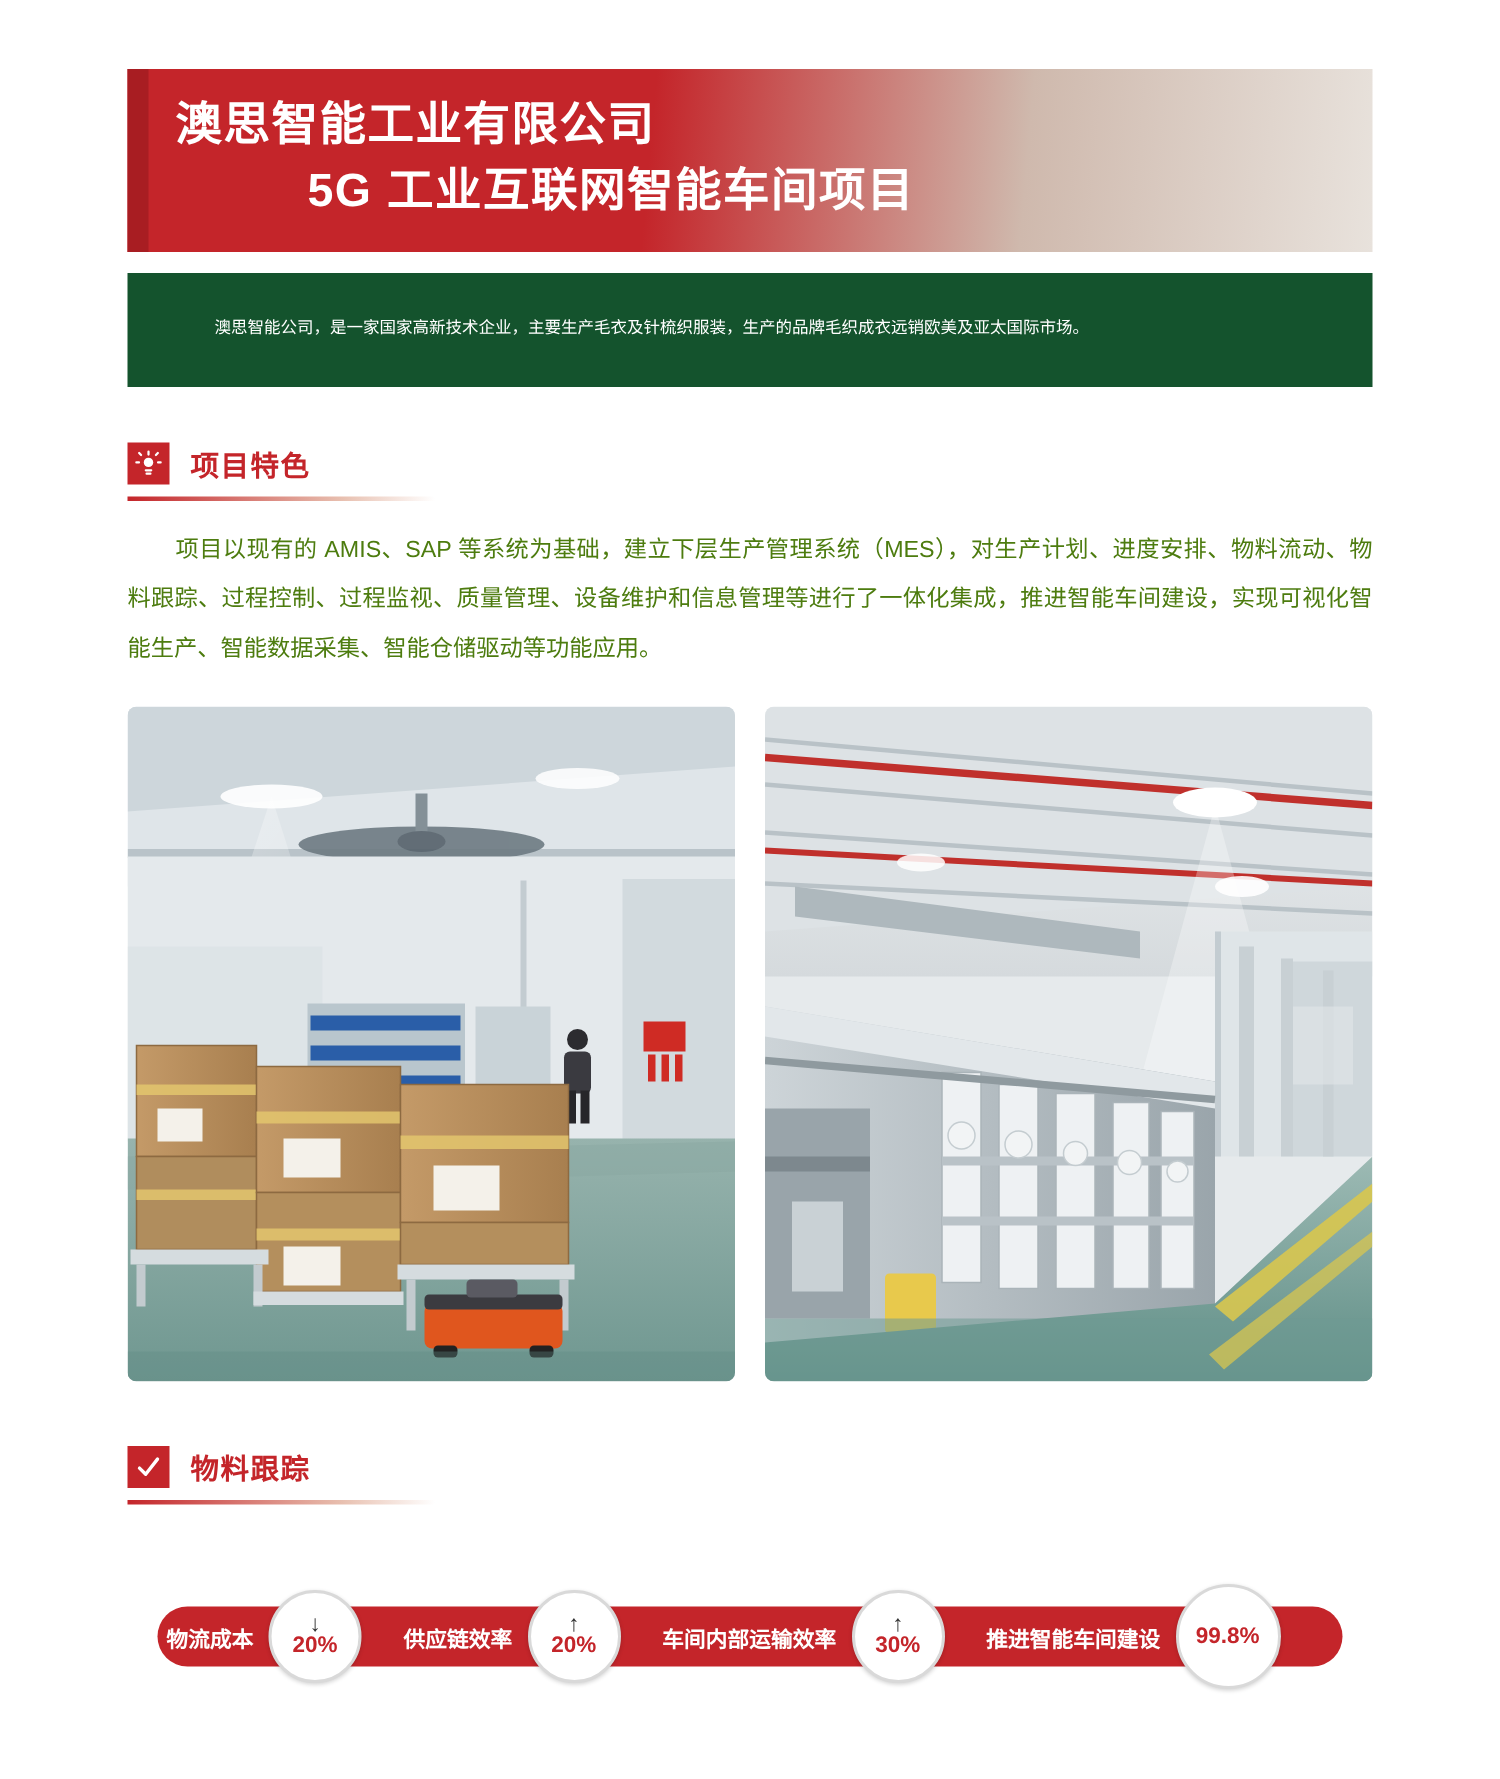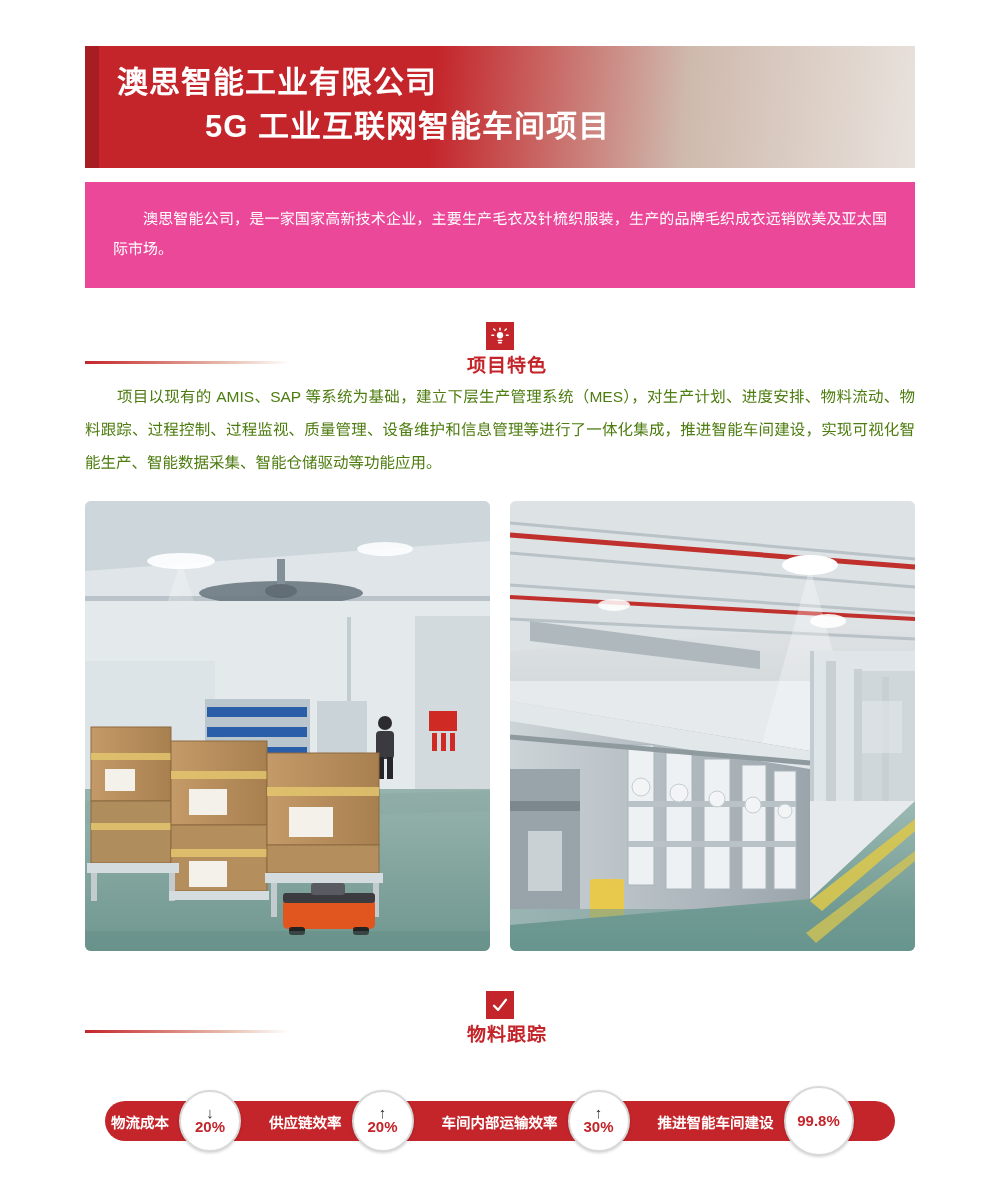--- a/index.html
+++ b/index.html
@@ -67,42 +67,41 @@
     color: #ffffff;
     letter-spacing: 1px;
     line-height: 46px;
     margin-left: 88px;
     white-space: nowrap;
   }
 
   
   .intro {
     margin: 18px 85px 0 85px;
-    background: #ec4899;
+    background: #14532d;
     color: #ffffff;
     padding: 22px 28px 24px 28px;
-    font-size: 15px;
+    font-size: 11px;
     line-height: 30px;
     text-align: justify;
   }
   .intro p {
     margin: 0;
     text-indent: 30px;
   }
 
   
   .section {
     margin: 34px 85px 0 85px;
   }
   .section-head {
     display: flex;
     align-items: center;
     position: relative;
     height: 34px;
-    flex-direction: column;
   }
   .sec-icon {
     width: 28px;
     height: 28px;
     background: #c4252a;
     display: inline-flex;
     align-items: center;
     justify-content: center;
     flex: none;
   }

